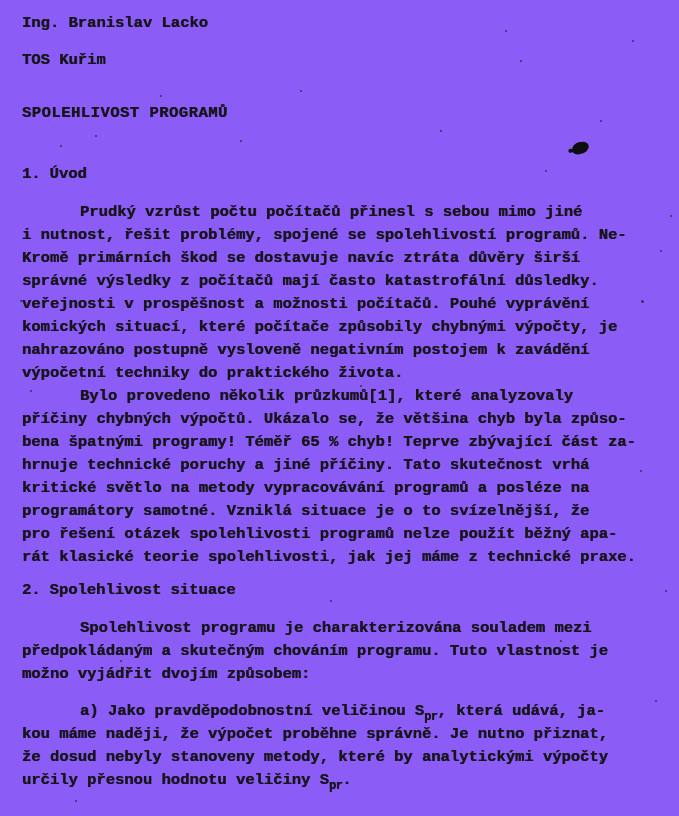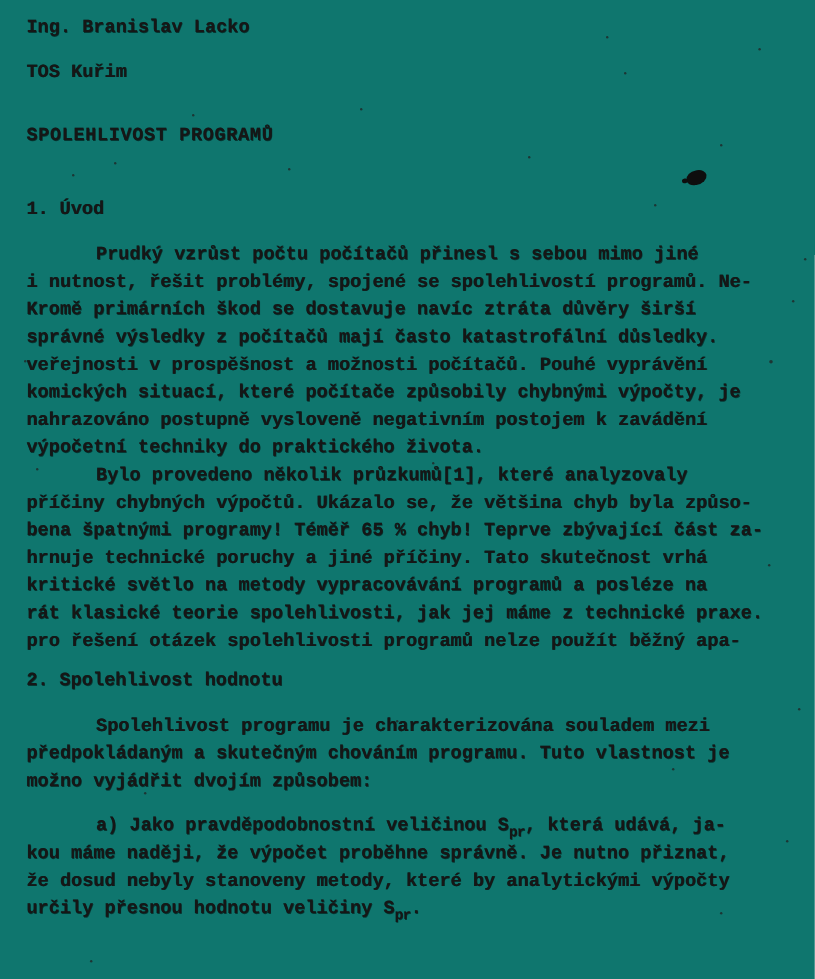--- a/index.html
+++ b/index.html
@@ -1,21 +1,21 @@
 <!DOCTYPE html>
 <html><head>
 <meta charset="utf-8">
 <style>
   * { margin:0; padding:0; box-sizing:border-box; }
   html,body { background:#d9d9d9; }
   .page {
     position:relative;
     width:679px; height:816px;
     margin:0 auto;
-    background:#0f766e;
+    background:#8b5cf6;
     overflow:hidden;
     font-family:"Liberation Mono","DejaVu Sans Mono",monospace;
     font-weight:700;
     font-size:15.5px;
     color:#161616;
     padding:12px 4px 0 22px;
     text-shadow:0.45px 0.45px 0 rgba(0,0,0,0.55), -0.2px 0 0 rgba(0,0,0,0.35);
   }
   .tline { line-height:23px; height:23px; white-space:nowrap; overflow:hidden; }
   .tline.indented { padding-left:58px; }
@@ -67,25 +67,26 @@
       <div class="tline">správné výsledky z počítačů mají často katastrofální důsledky.</div>
       <div class="tline">veřejnosti v prospěšnost a možnosti počítačů. Pouhé vyprávění</div>
       <div class="tline">komických situací, které počítače způsobily chybnými výpočty, je</div>
       <div class="tline">nahrazováno postupně vysloveně negativním postojem k zavádění</div>
       <div class="tline">výpočetní techniky do praktického života.</div>
       <div class="tline indented">Bylo provedeno několik průzkumů[1], které analyzovaly</div>
       <div class="tline">příčiny chybných výpočtů. Ukázalo se, že většina chyb byla způso-</div>
       <div class="tline">bena špatnými programy! Téměř 65 % chyb! Teprve zbývající část za-</div>
       <div class="tline">hrnuje technické poruchy a jiné příčiny. Tato skutečnost vrhá</div>
       <div class="tline">kritické světlo na metody vypracovávání programů a posléze na</div>
+      <div class="tline">programátory samotné. Vzniklá situace je o to svízelnější, že</div>
+      <div class="tline">pro řešení otázek spolehlivosti programů nelze použít běžný apa-</div>
       <div class="tline">rát klasické teorie spolehlivosti, jak jej máme z technické praxe.</div>
-      <div class="tline">pro řešení otázek spolehlivosti programů nelze použít běžný apa-</div>
     </div>
 
-  <div class="tline heading heading2"><span>2.</span><span class="sec-title">Spolehlivost hodnotu</span></div>
+  <div class="tline heading heading2"><span>2.</span><span class="sec-title">Spolehlivost situace</span></div>
 
   <div class="block-reliability">
       <div class="tline indented">Spolehlivost programu je charakterizována souladem mezi</div>
       <div class="tline">předpokládaným a skutečným chováním programu. Tuto vlastnost je</div>
       <div class="tline">možno vyjádřit dvojím způsobem:</div>
     </div>
 
   <div class="block-item-a">
       <div class="tline indented"><span>a) Jako pravděpodobnostní veličinou S</span><span class="sub">pr</span><span>, která udává, ja-</span></div>
       <div class="tline"><span>kou máme naději, že výpočet proběhne správně. Je nutno přiznat,</span></div>

